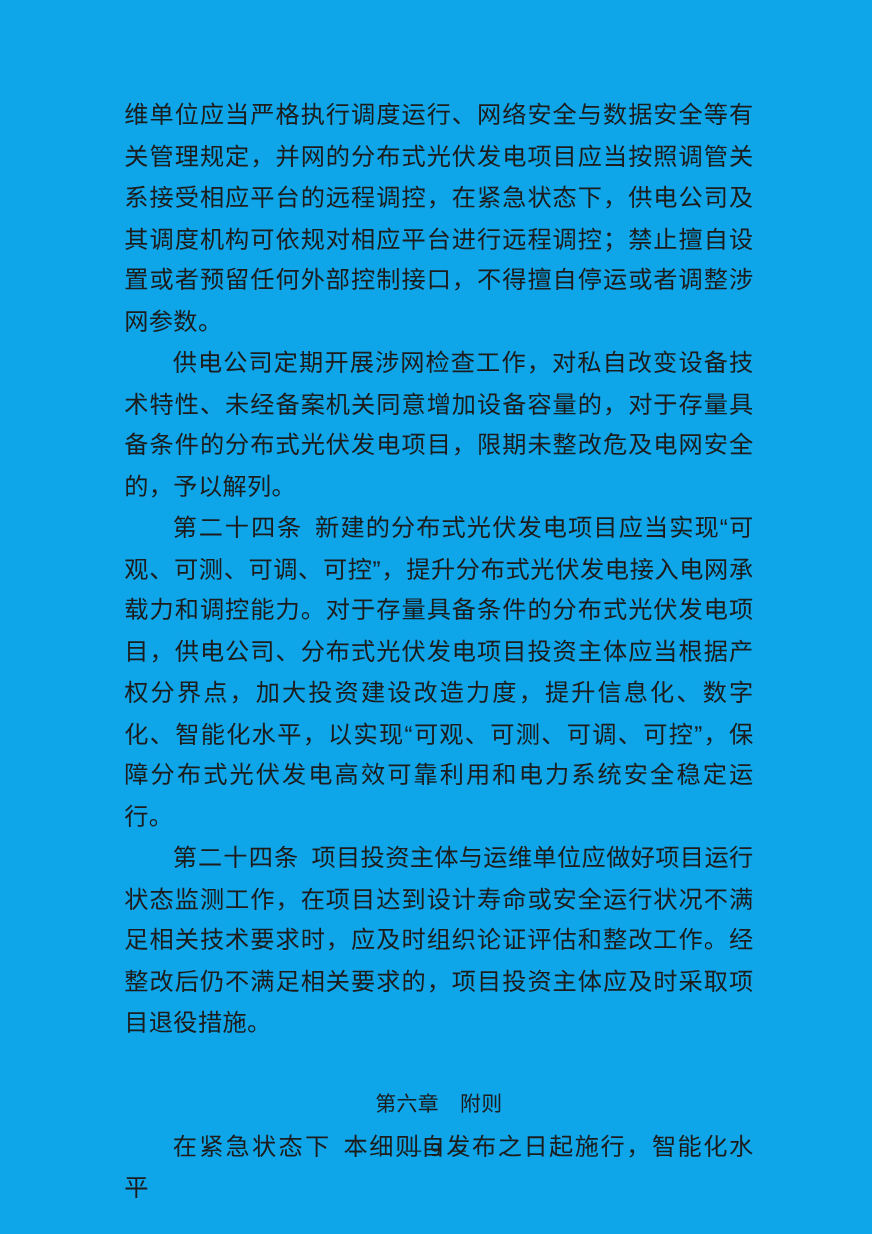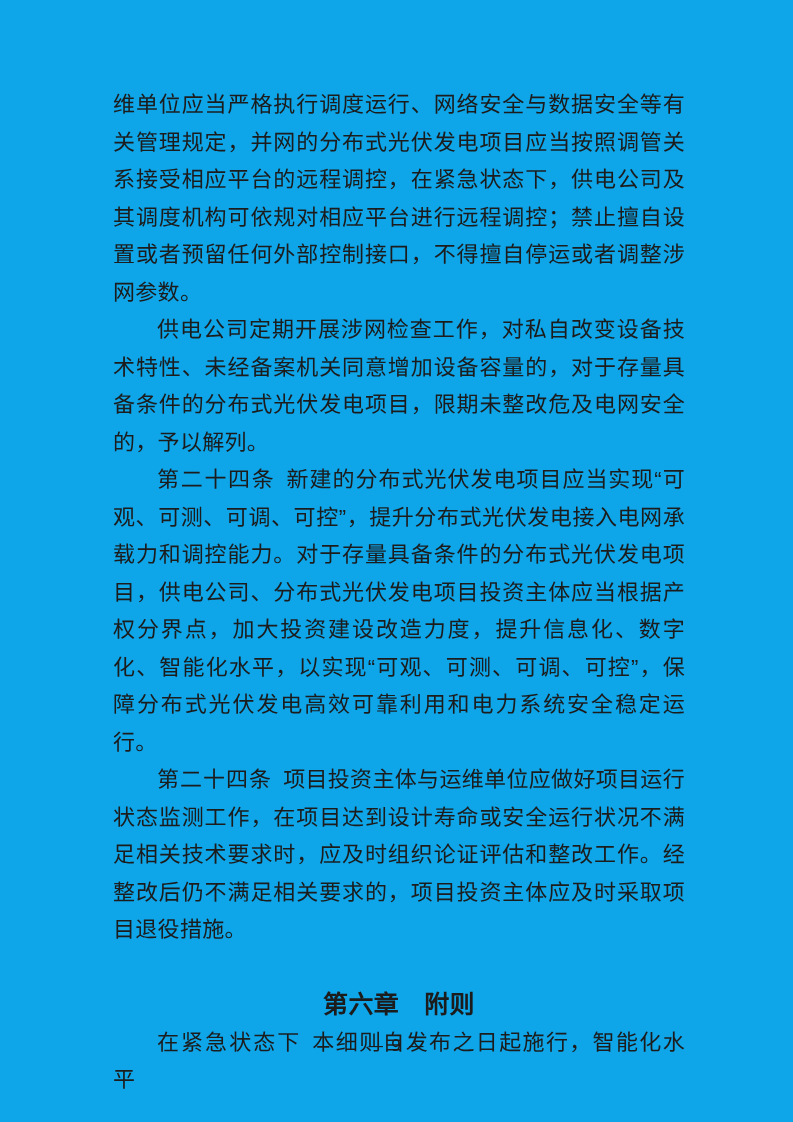--- a/index.html
+++ b/index.html
@@ -39,22 +39,22 @@
     text-indent: 44px;
   }
   .article-label {
     font-weight: normal;
     margin-right: 11px;
     letter-spacing: 1px;
   }
   .chapter-heading {
     margin: 37.5px 0 0 0;
     padding: 0;
-    font-size: 25px;
-    font-weight: bold;
+    font-size: 19px;
+    font-weight: normal;
     text-align: center;
     text-indent: 0;
     line-height: 37.5px;
     font-family: "Liberation Serif", "DejaVu Serif", serif;
   }
   .page-number {
     position: absolute;
     top: 1036px;
     left: 0;
     width: 100%;

